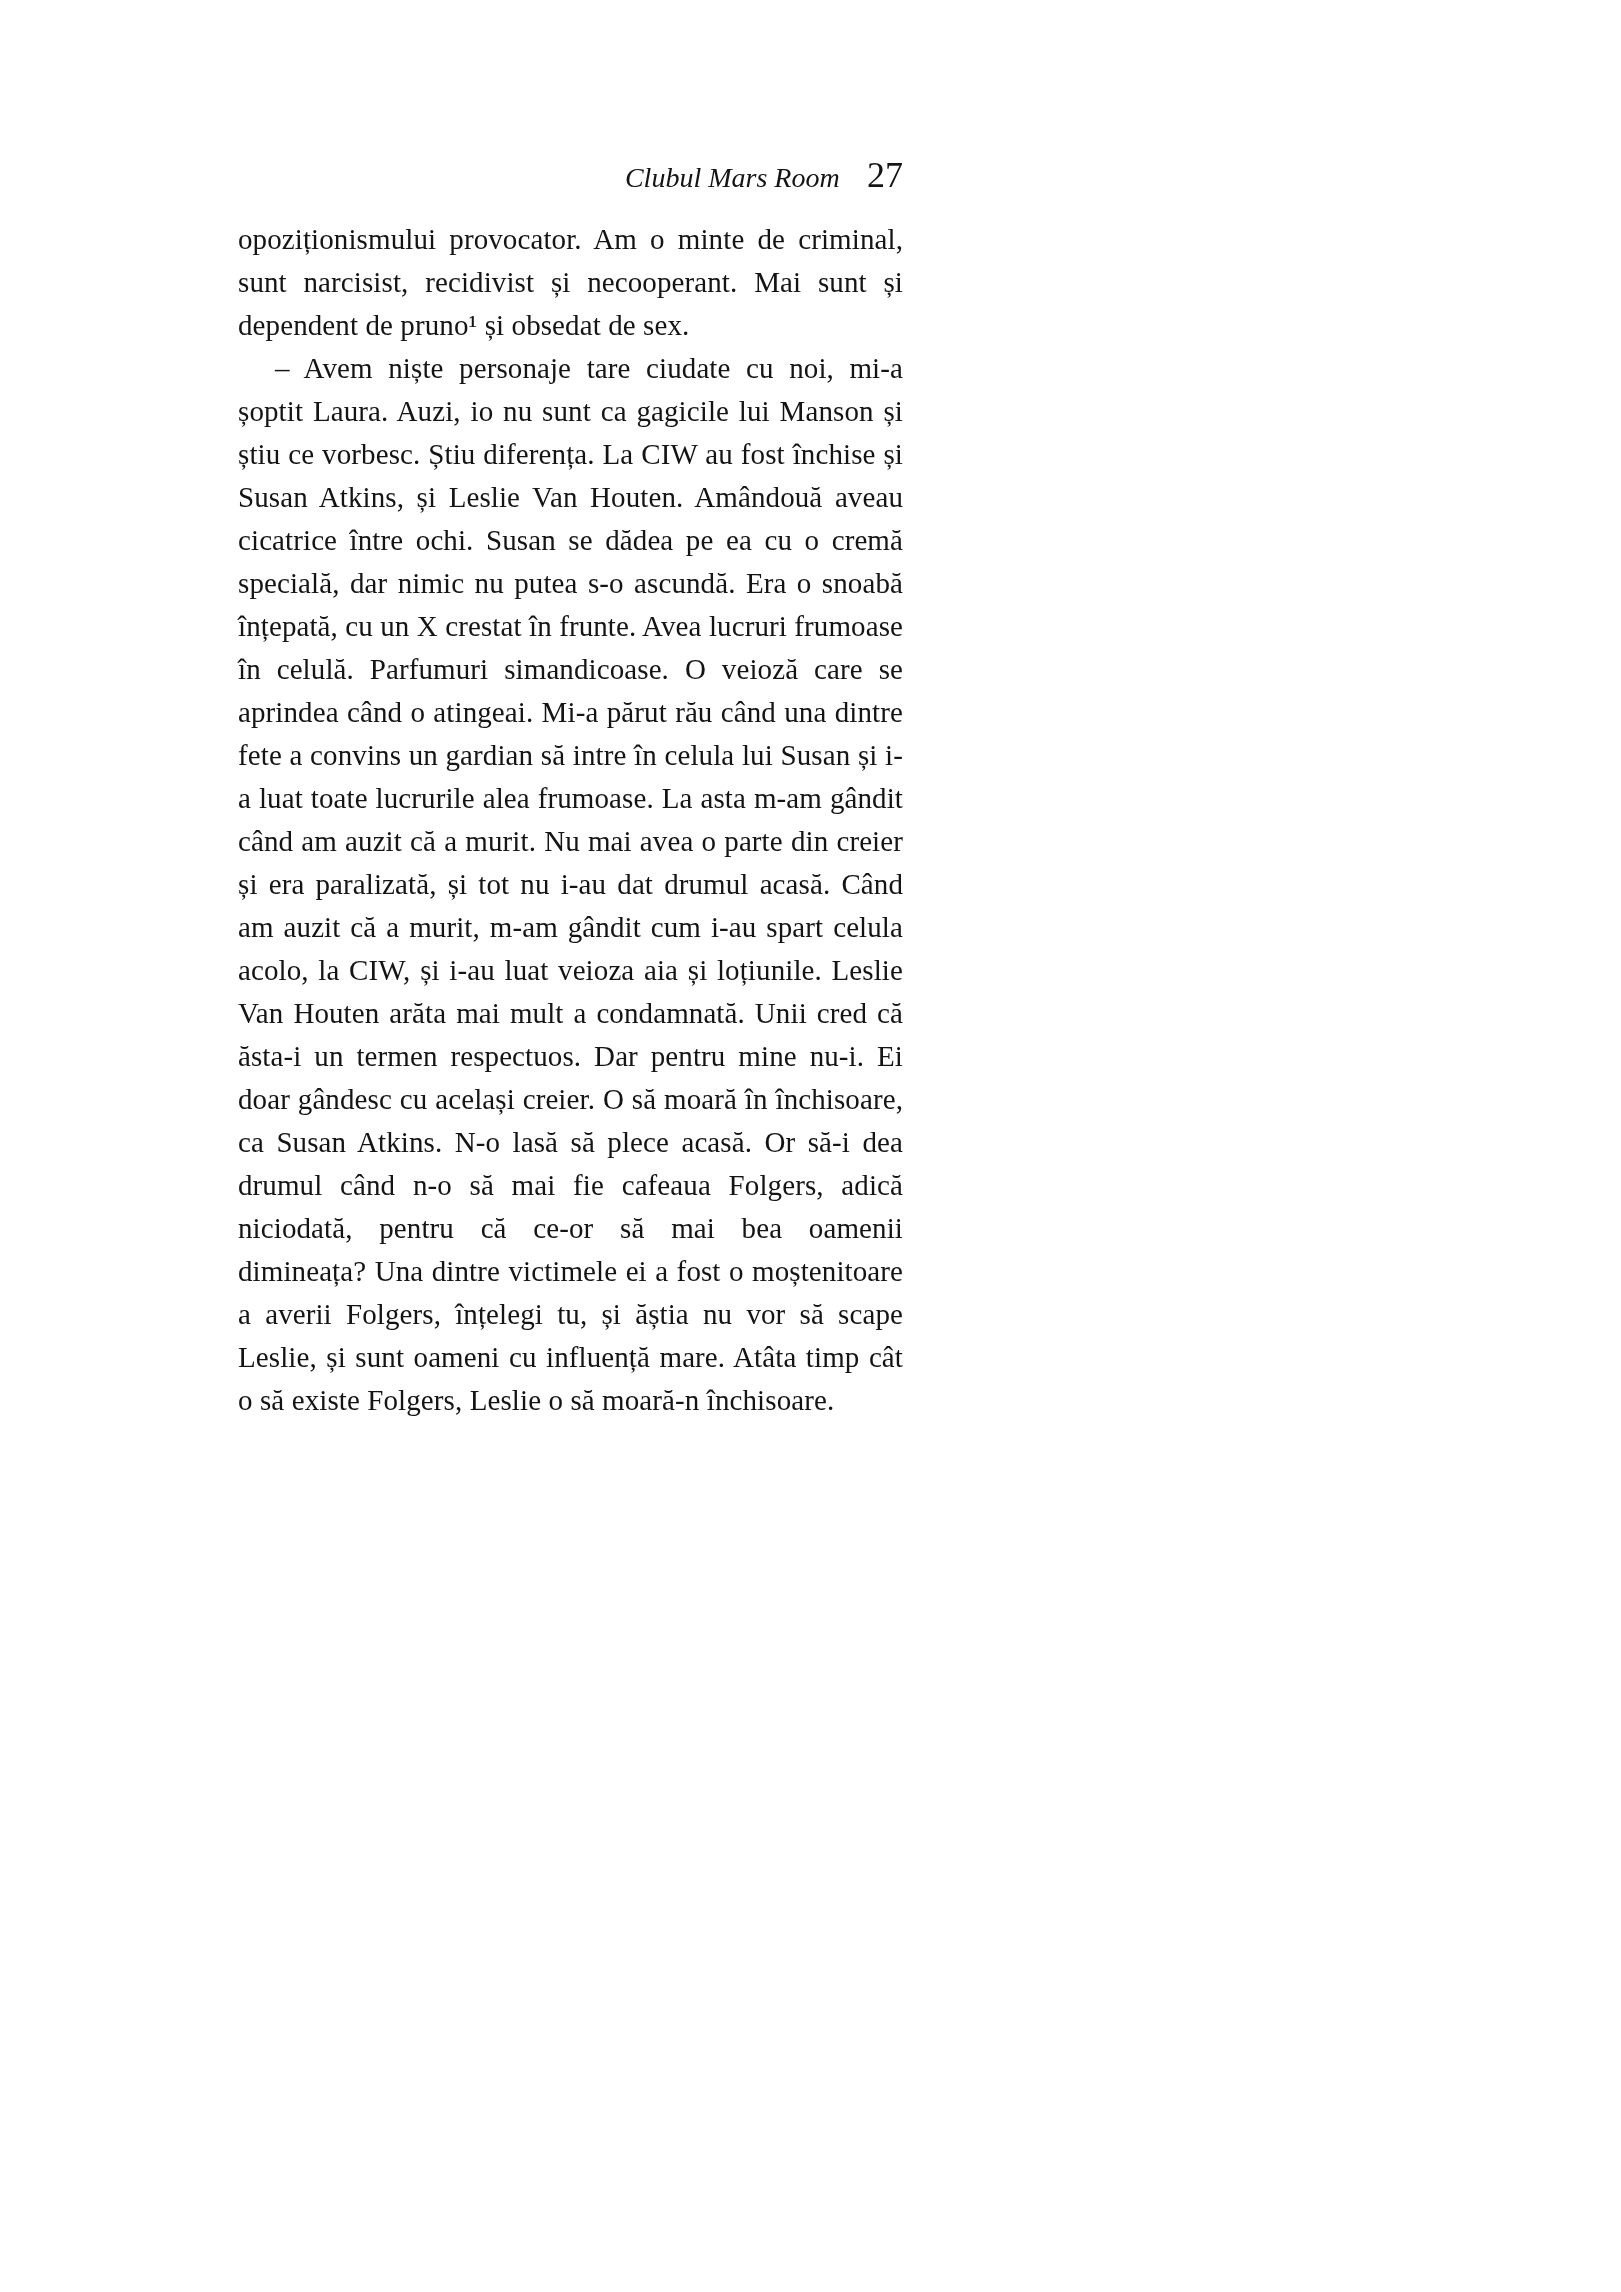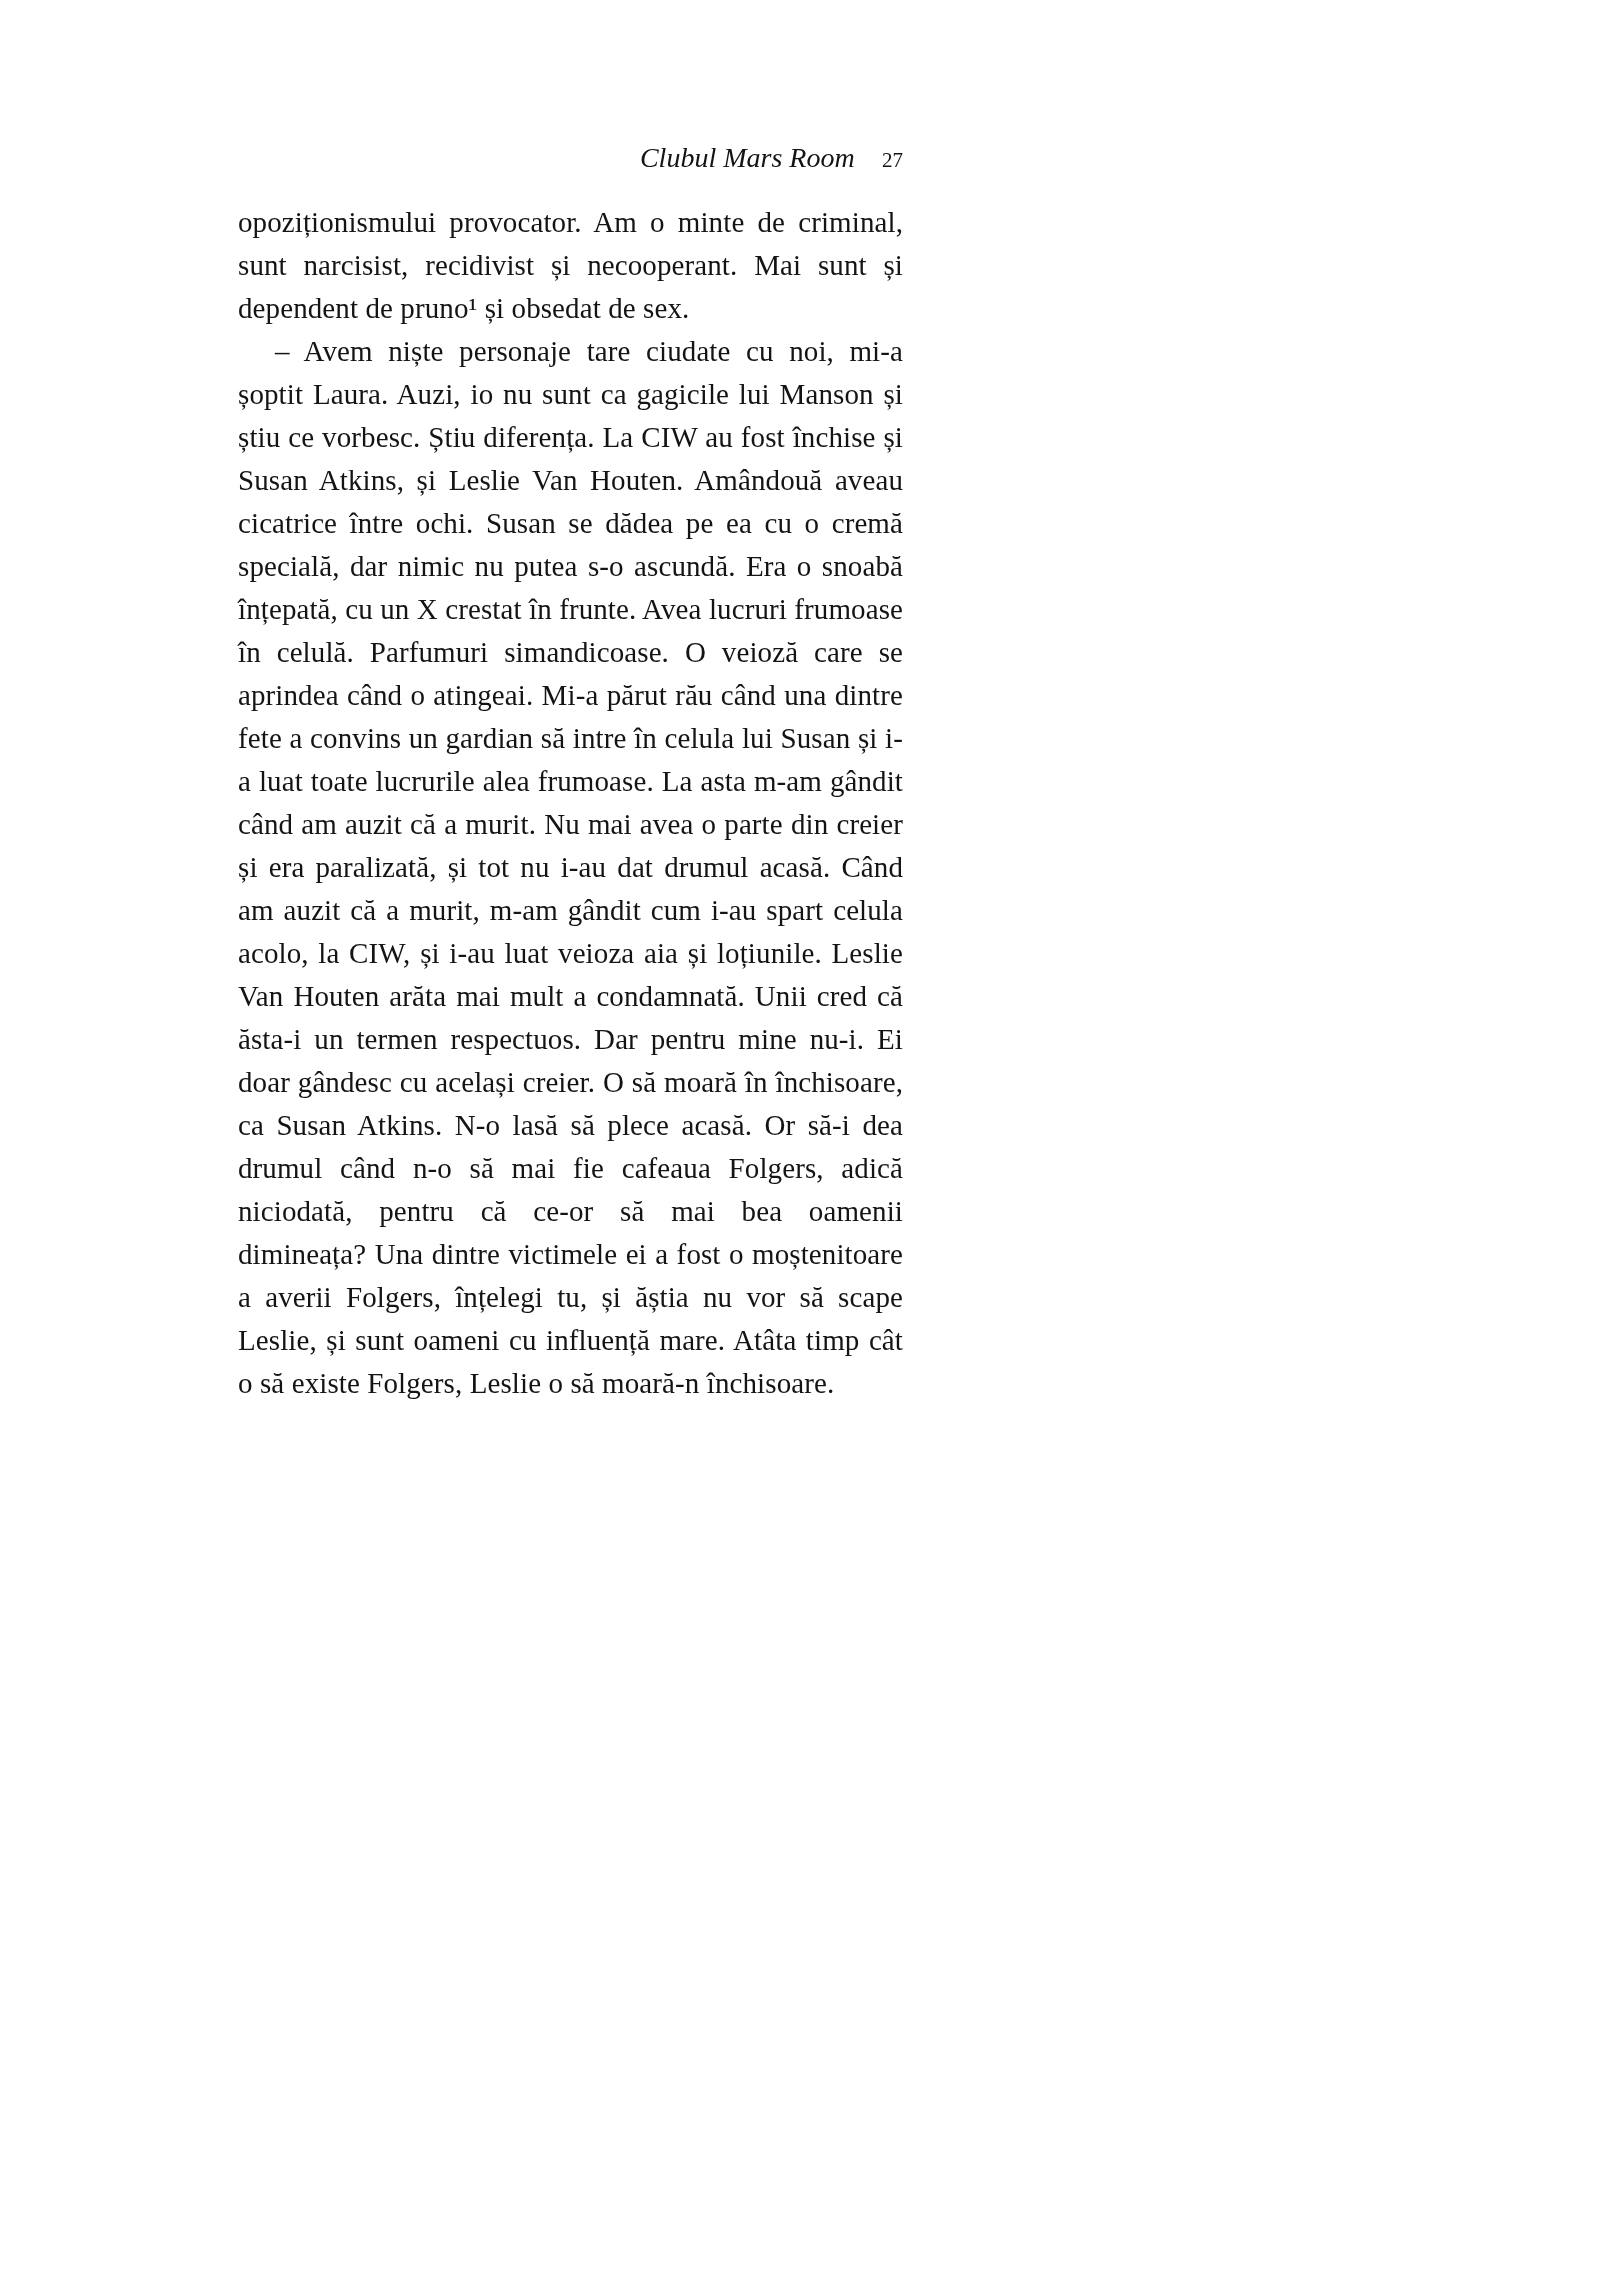--- a/index.html
+++ b/index.html
@@ -16,38 +16,38 @@
     overflow: hidden;
   }
   .page {
     position: absolute;
     inset: 0;
     background: #ffffff;
   }
   .content {
     position: absolute;
     left: 238px;
-    top: 137px;
+    top: 152px;
     width: 665px;
   }
   .running-head {
     display: flex;
     justify-content: flex-end;
     align-items: baseline;
     gap: 27.4px;
     font-size: 28px;
     line-height: 33px;
     margin-bottom: 23.5px;
   }
   .head-title {
     font-style: italic;
   }
   .head-pagenum {
     font-style: normal;
-    font-size: 21px;
+    font-size: 36px;
     margin-top: 7px;
   }
   .body-text p.para {
     margin: 0;
     font-size: 29px;
     line-height: 43px;
     text-align: justify;
     letter-spacing: 0.1px;
   }
   .para.indent {

